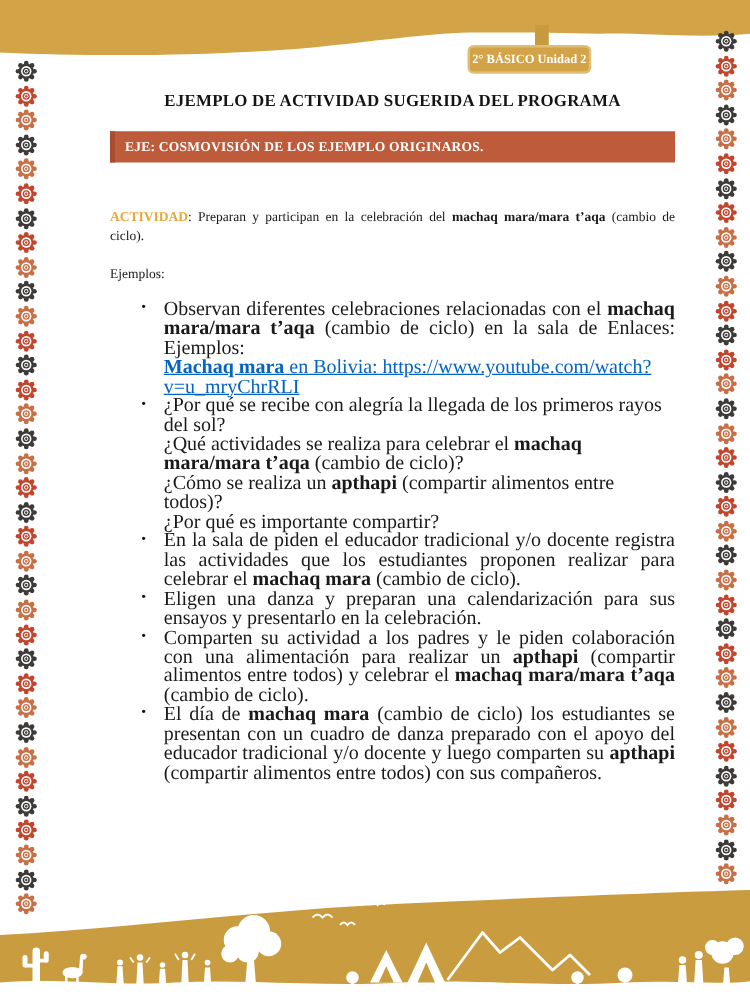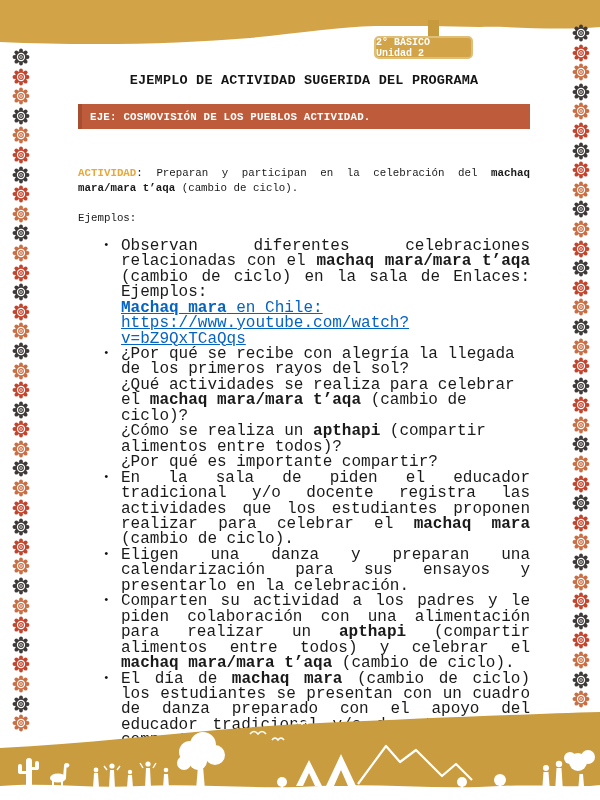--- a/index.html
+++ b/index.html
@@ -1,34 +1,34 @@
 <!DOCTYPE html>
 <html><head>
 <meta charset="utf-8">
 <style>
   html,body{margin:0;padding:0;background:#fff;}
   .page{position:relative;width:600px;height:800px;background:#fff;overflow:hidden;
-        font-family:Liberation Mono, monospace;color:#1a1a1a;}
+        font-family:Liberation Serif, serif;color:#1a1a1a;}
 
   
   .hdr{position:absolute;top:0;left:0;width:600px;height:62px;}
   .hdr svg{display:block;}
   .badge-tab{position:absolute;left:428px;top:20px;width:11px;height:18px;background:#C89A3E;}
   .badge{position:absolute;left:374px;top:36px;width:99px;height:23px;box-sizing:border-box;
          background:#D2A347;border:2px solid #DFBE77;border-radius:5px;color:#fff;
          font-weight:bold;font-size:10px;display:flex;align-items:center;justify-content:center;}
 
   
   .motifcol{position:absolute;display:flex;flex-direction:column;gap:1.6px;}
   .motifcol.left{left:12px;top:48px;}
   .motifcol.right{right:10px;top:24px;}
   .motif{width:18px;height:18px;display:block;}
 
   
-  .content{position:absolute;left:78px;top:45px;width:452px;}
+  .content{position:absolute;left:88px;top:45px;width:452px;}
   .title{margin-top:28px;text-align:center;font-weight:bold;font-size:13.5px;letter-spacing:.2px;color:#151515;}
   .banner{margin-top:16px;background:#BD5B3B;border-left:4px solid #A74E31;color:#fff;
           font-weight:bold;font-size:10.8px;padding:7px 8px 6px;letter-spacing:.2px;}
   .activity{margin-top:37px;font-size:10.8px;line-height:15.4px;text-align:justify;}
   .activity .lbl{color:#E9A83C;font-weight:bold;}
   .examples{margin-top:15px;font-size:10.8px;}
   .list{margin-top:15px;}
   .li{position:relative;padding-left:43px;}
   .dot{position:absolute;left:25px;top:0;font-size:11px;color:#111;}
   .pl{font-size:16px;line-height:15.45px;}
@@ -1104,33 +1104,33 @@
         <circle r="6.8" fill="#C96F45"></circle>
         <circle r="4.6" fill="#fff"></circle>
         <circle r="3.2" fill="#C96F45"></circle>
         <circle r="1.9" fill="#fff"></circle>
         <circle r="1.05" fill="#C96F45"></circle>
       </svg>
     </div>
 
   <div class="content">
     <div class="title">EJEMPLO DE ACTIVIDAD SUGERIDA DEL PROGRAMA</div>
-    <div class="banner">EJE: COSMOVISIÓN DE LOS PUEBLOS ACTIVIDAD.</div>
+    <div class="banner">EJE: COSMOVISIÓN DE LOS EJEMPLO ORIGINAROS.</div>
 
     <div class="activity">
       <span class="lbl">ACTIVIDAD</span><span id="activity-text"><span>: Preparan y participan en la celebración del </span><span class="b">machaq mara/mara t’aqa</span><span> (cambio de ciclo).</span></span>
     </div>
 
     <div class="examples">Ejemplos:</div>
 
     <div class="list" id="activity-list">
         <div class="li">
           <span class="dot">•</span>
           <div class="pl just"><span>Observan diferentes celebraciones relacionadas con el </span><span class="b">machaq mara/mara t’aqa</span><span> (cambio de ciclo) en la sala de Enlaces:  Ejemplos:</span></div>
-          <div class="pl"><span class="b link">Machaq mara</span><span class="link"> en Chile: https://www.youtube.com/watch?v=bZ9QxTCaQqs</span></div>
+          <div class="pl"><span class="b link">Machaq mara</span><span class="link"> en Bolivia: https://www.youtube.com/watch?v=u_mryChrRLI</span></div>
         </div>
         <div class="li">
           <span class="dot">•</span>
           <div class="pl"><span>¿Por qué se recibe con alegría la llegada de los primeros rayos del sol?</span></div>
           <div class="pl"><span>¿Qué actividades se realiza para celebrar el </span><span class="b">machaq mara/mara t’aqa</span><span> (cambio de ciclo)?</span></div>
           <div class="pl"><span>¿Cómo se realiza un </span><span class="b">apthapi</span><span> (compartir alimentos entre todos)?</span></div>
           <div class="pl"><span>¿Por qué es importante compartir?</span></div>
         </div>
         <div class="li">
           <span class="dot">•</span>

